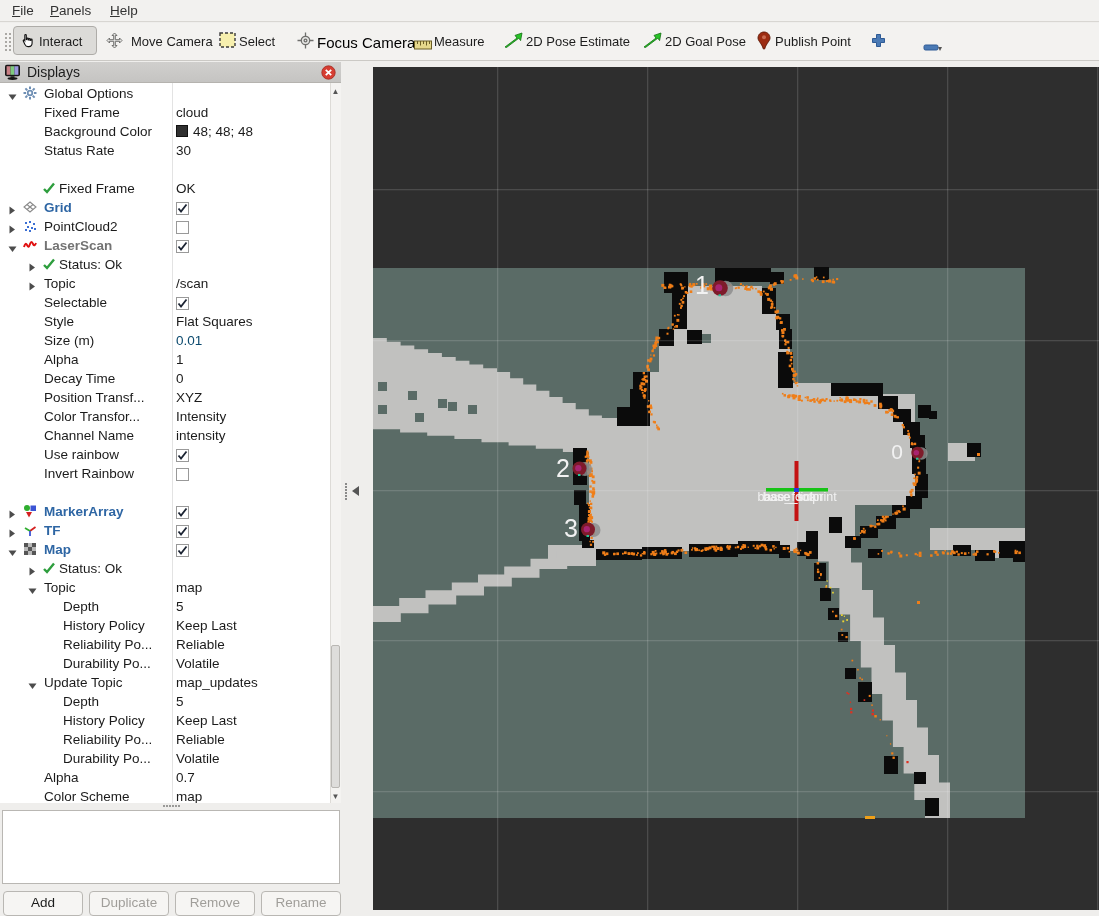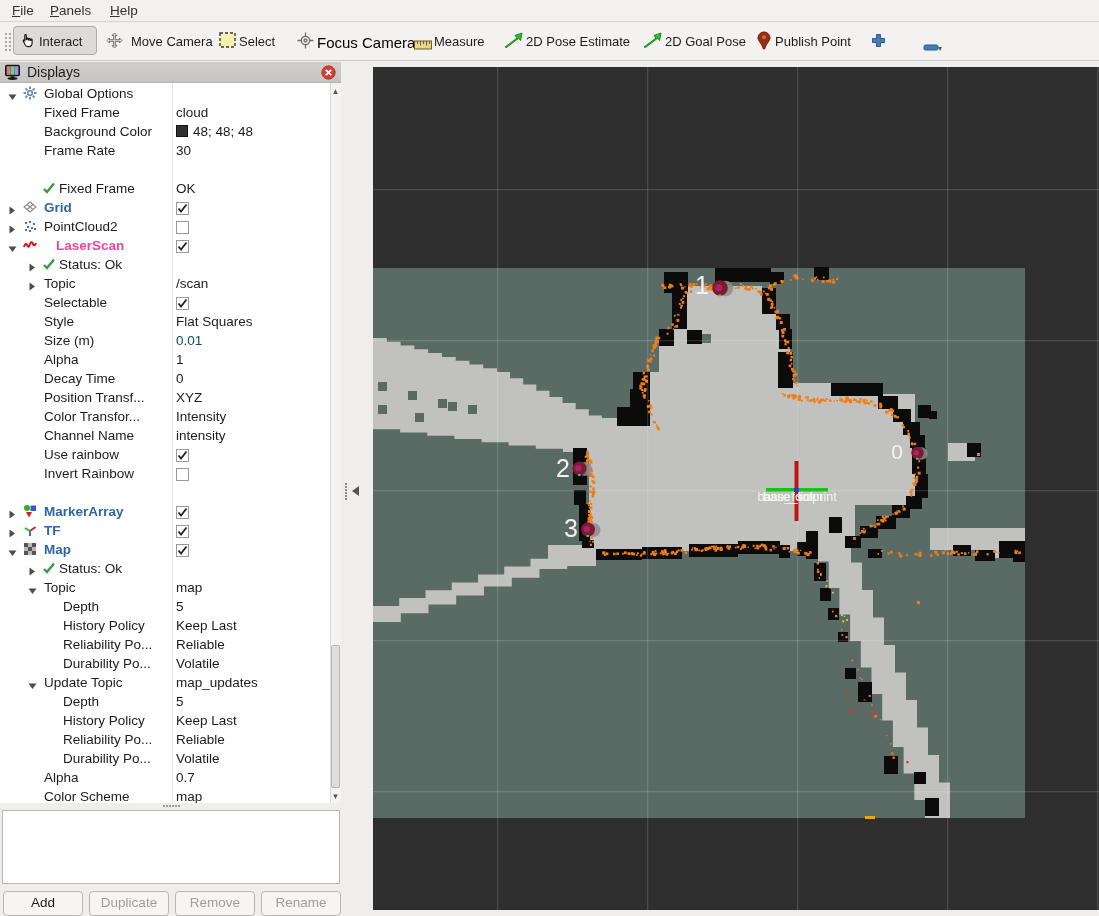--- a/index.html
+++ b/index.html
@@ -122,21 +122,21 @@
       <div style="position:absolute;left:0;top:19.0px;width:330px;height:19.0px">
         <span style="position:absolute;left:44px;top:1.5px;color:#1b1b1b">Fixed Frame</span>
         <span style="position:absolute;left:176px;top:1.5px;color:#1b1b1b">cloud</span>
       </div>
       <div style="position:absolute;left:0;top:38.0px;width:330px;height:19.0px">
         <span style="position:absolute;left:44px;top:1.5px;color:#1b1b1b">Background Color</span>
         <span style="position:absolute;left:176px;top:3px;width:12px;height:12px;background:#303030;border:1px solid #111"></span>
         <span style="position:absolute;left:193px;top:1.5px;color:#1b1b1b">48; 48; 48</span>
       </div>
       <div style="position:absolute;left:0;top:57.0px;width:330px;height:19.0px">
-        <span style="position:absolute;left:44px;top:1.5px;color:#1b1b1b">Frame Rate</span>
+        <span style="position:absolute;left:44px;top:1.5px;color:#1b1b1b">Status Rate</span>
         <span style="position:absolute;left:176px;top:1.5px;color:#1b1b1b">30</span>
       </div>
       <div style="position:absolute;left:0;top:95.0px;width:330px;height:19.0px">
         <span style="position:absolute;left:42px;top:2px"><svg width="14" height="14" viewBox="0 0 14 14">
             <path d="M2 8 L5 11 L12 2.5" stroke="#2e9e3e" stroke-width="2.4" fill="none"></path>
           </svg></span>
         <span style="position:absolute;left:59px;top:1.5px;color:#1b1b1b">Fixed Frame</span>
         <span style="position:absolute;left:176px;top:1.5px;color:#1b1b1b">OK</span>
       </div>
       <div style="position:absolute;left:0;top:114.0px;width:330px;height:19.0px">
@@ -173,21 +173,21 @@
         <span style="position:absolute;left:44px;top:1.5px;color:#1b1b1b">PointCloud2</span>
         <span style="position:absolute;left:176px;top:2px"><span style="display:inline-block;width:13px;height:13px;border:1px solid #999;background:#fff;vertical-align:middle"></span></span>
       </div>
       <div style="position:absolute;left:0;top:152.0px;width:330px;height:19.0px">
         <span style="position:absolute;left:8px;top:5px"><svg width="9" height="8" viewBox="0 0 9 8">
             <path d="M0.5 1.5 L8.5 1.5 L4.5 7 Z" fill="#4c4c4c"></path>
           </svg></span>
         <span style="position:absolute;left:23px;top:2px"><svg width="14" height="14" viewBox="0 0 14 14">
             <path d="M1 9 Q2.5 4 4 7 Q5.5 11 7 6 Q8.5 2 10 6 Q11.5 9 13 5" stroke="#e01010" stroke-width="2" fill="none"></path>
           </svg></span>
-        <span style="position:absolute;left:56px;top:1.5px;font-weight:700;color:#ec4899">LaserScan</span>
+        <span style="position:absolute;left:44px;top:1.5px;font-weight:700;color:#737373">LaserScan</span>
         <span style="position:absolute;left:176px;top:2px"><span style="display:inline-block;width:13px;height:13px;border:1px solid #999;background:#fff;position:relative;vertical-align:middle"><svg width="13" height="13" viewBox="0 0 13 13" style="position:absolute;left:-1px;top:-1px">
               <path d="M2.5 6.5 L5 9.5 L10.5 2.5" stroke="#1c2433" stroke-width="1.8" fill="none"></path>
             </svg></span></span>
       </div>
       <div style="position:absolute;left:0;top:171.0px;width:330px;height:19.0px">
         <span style="position:absolute;left:28px;top:5px"><svg width="8" height="9" viewBox="0 0 8 9">
             <path d="M1.5 0.5 L7 4.5 L1.5 8.5 Z" fill="#4c4c4c"></path>
           </svg></span>
         <span style="position:absolute;left:42px;top:2px"><svg width="14" height="14" viewBox="0 0 14 14">
             <path d="M2 8 L5 11 L12 2.5" stroke="#2e9e3e" stroke-width="2.4" fill="none"></path>

